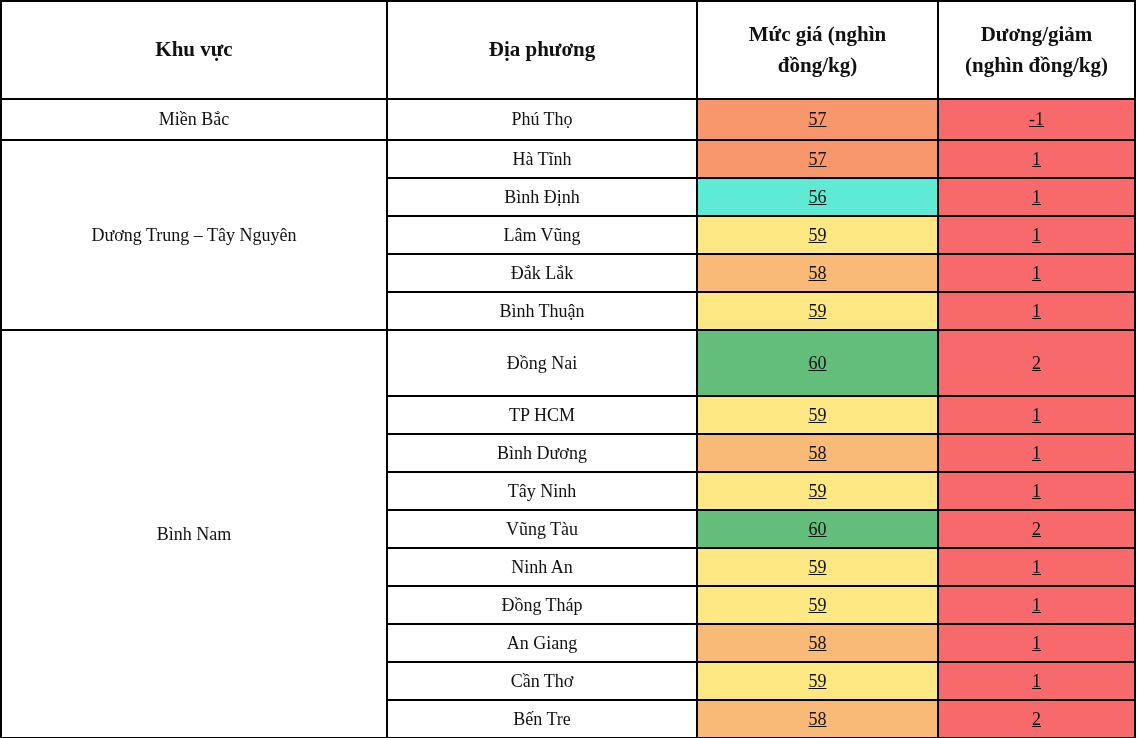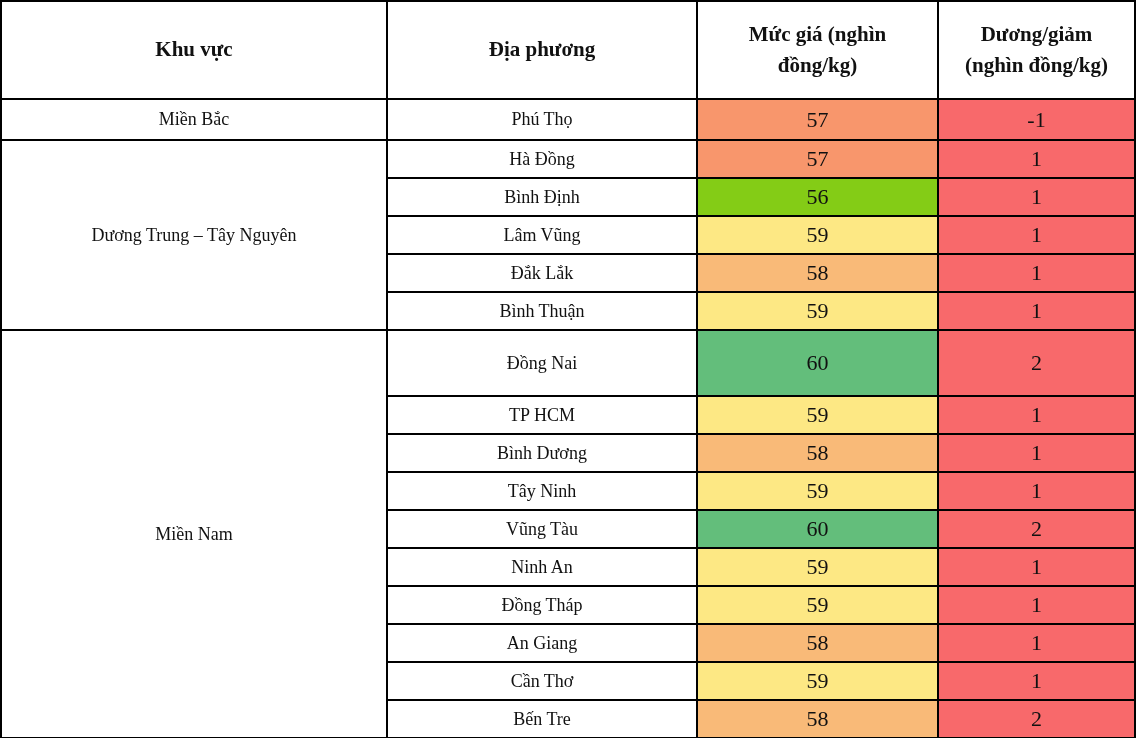--- a/index.html
+++ b/index.html
@@ -47,21 +47,22 @@
   }
   .hline { display: block; }
   tr.r-first { height: 41px; }
   tr.r-std   { height: 38px; }
   tr.r-tall  { height: 66px; }
   td.region-cell, td.province-cell {
     font-size: 18px;
     font-weight: normal;
   }
   td.price-cell, td.change-cell {
-    font-size: 22px;
+    font-size: 18px;
+    text-decoration: underline;
   }
 </style>
 </head>
 <body>
 
 <div class="table-wrap">
 <table class="price-table">
   <colgroup>
     <col style="width:386px">
     <col style="width:310px">
@@ -85,47 +86,47 @@
 
   <tr class="r-first">
     <td class="region-cell" rowspan="1">Miền Bắc</td>
     <td class="province-cell">Phú Thọ</td>
     <td class="price-cell" style="background-color: rgb(248, 150, 108);">57</td>
     <td class="change-cell" style="background-color: rgb(248, 105, 107);">-1</td>
   </tr>
 
   <tr class="r-std">
     <td class="region-cell" rowspan="5">Dương Trung – Tây Nguyên</td>
-    <td class="province-cell">Hà Đồng</td>
+    <td class="province-cell">Hà Tĩnh</td>
     <td class="price-cell" style="background-color: rgb(248, 150, 108);">57</td>
     <td class="change-cell" style="background-color: rgb(248, 105, 107);">1</td>
   </tr>
   <tr class="r-std">
     <td class="province-cell">Bình Định</td>
-    <td class="price-cell" style="background-color: #84cc16;">56</td>
+    <td class="price-cell" style="background-color: #5eead4;">56</td>
     <td class="change-cell" style="background-color: rgb(248, 105, 107);">1</td>
   </tr>
   <tr class="r-std">
     <td class="province-cell">Lâm Vũng</td>
     <td class="price-cell" style="background-color: rgb(253, 232, 132);">59</td>
     <td class="change-cell" style="background-color: rgb(248, 105, 107);">1</td>
   </tr>
   <tr class="r-std">
     <td class="province-cell">Đắk Lắk</td>
     <td class="price-cell" style="background-color: rgb(249, 186, 120);">58</td>
     <td class="change-cell" style="background-color: rgb(248, 105, 107);">1</td>
   </tr>
   <tr class="r-std">
     <td class="province-cell">Bình Thuận</td>
     <td class="price-cell" style="background-color: rgb(253, 232, 132);">59</td>
     <td class="change-cell" style="background-color: rgb(248, 105, 107);">1</td>
   </tr>
 
   <tr class="r-tall">
-    <td class="region-cell" rowspan="10">Miền Nam</td>
+    <td class="region-cell" rowspan="10">Bình Nam</td>
     <td class="province-cell">Đồng Nai</td>
     <td class="price-cell" style="background-color: rgb(99, 190, 123);">60</td>
     <td class="change-cell" style="background-color: rgb(248, 105, 107);">2</td>
   </tr>
   <tr class="r-std">
     <td class="province-cell">TP HCM</td>
     <td class="price-cell" style="background-color: rgb(253, 232, 132);">59</td>
     <td class="change-cell" style="background-color: rgb(248, 105, 107);">1</td>
   </tr>
   <tr class="r-std">

